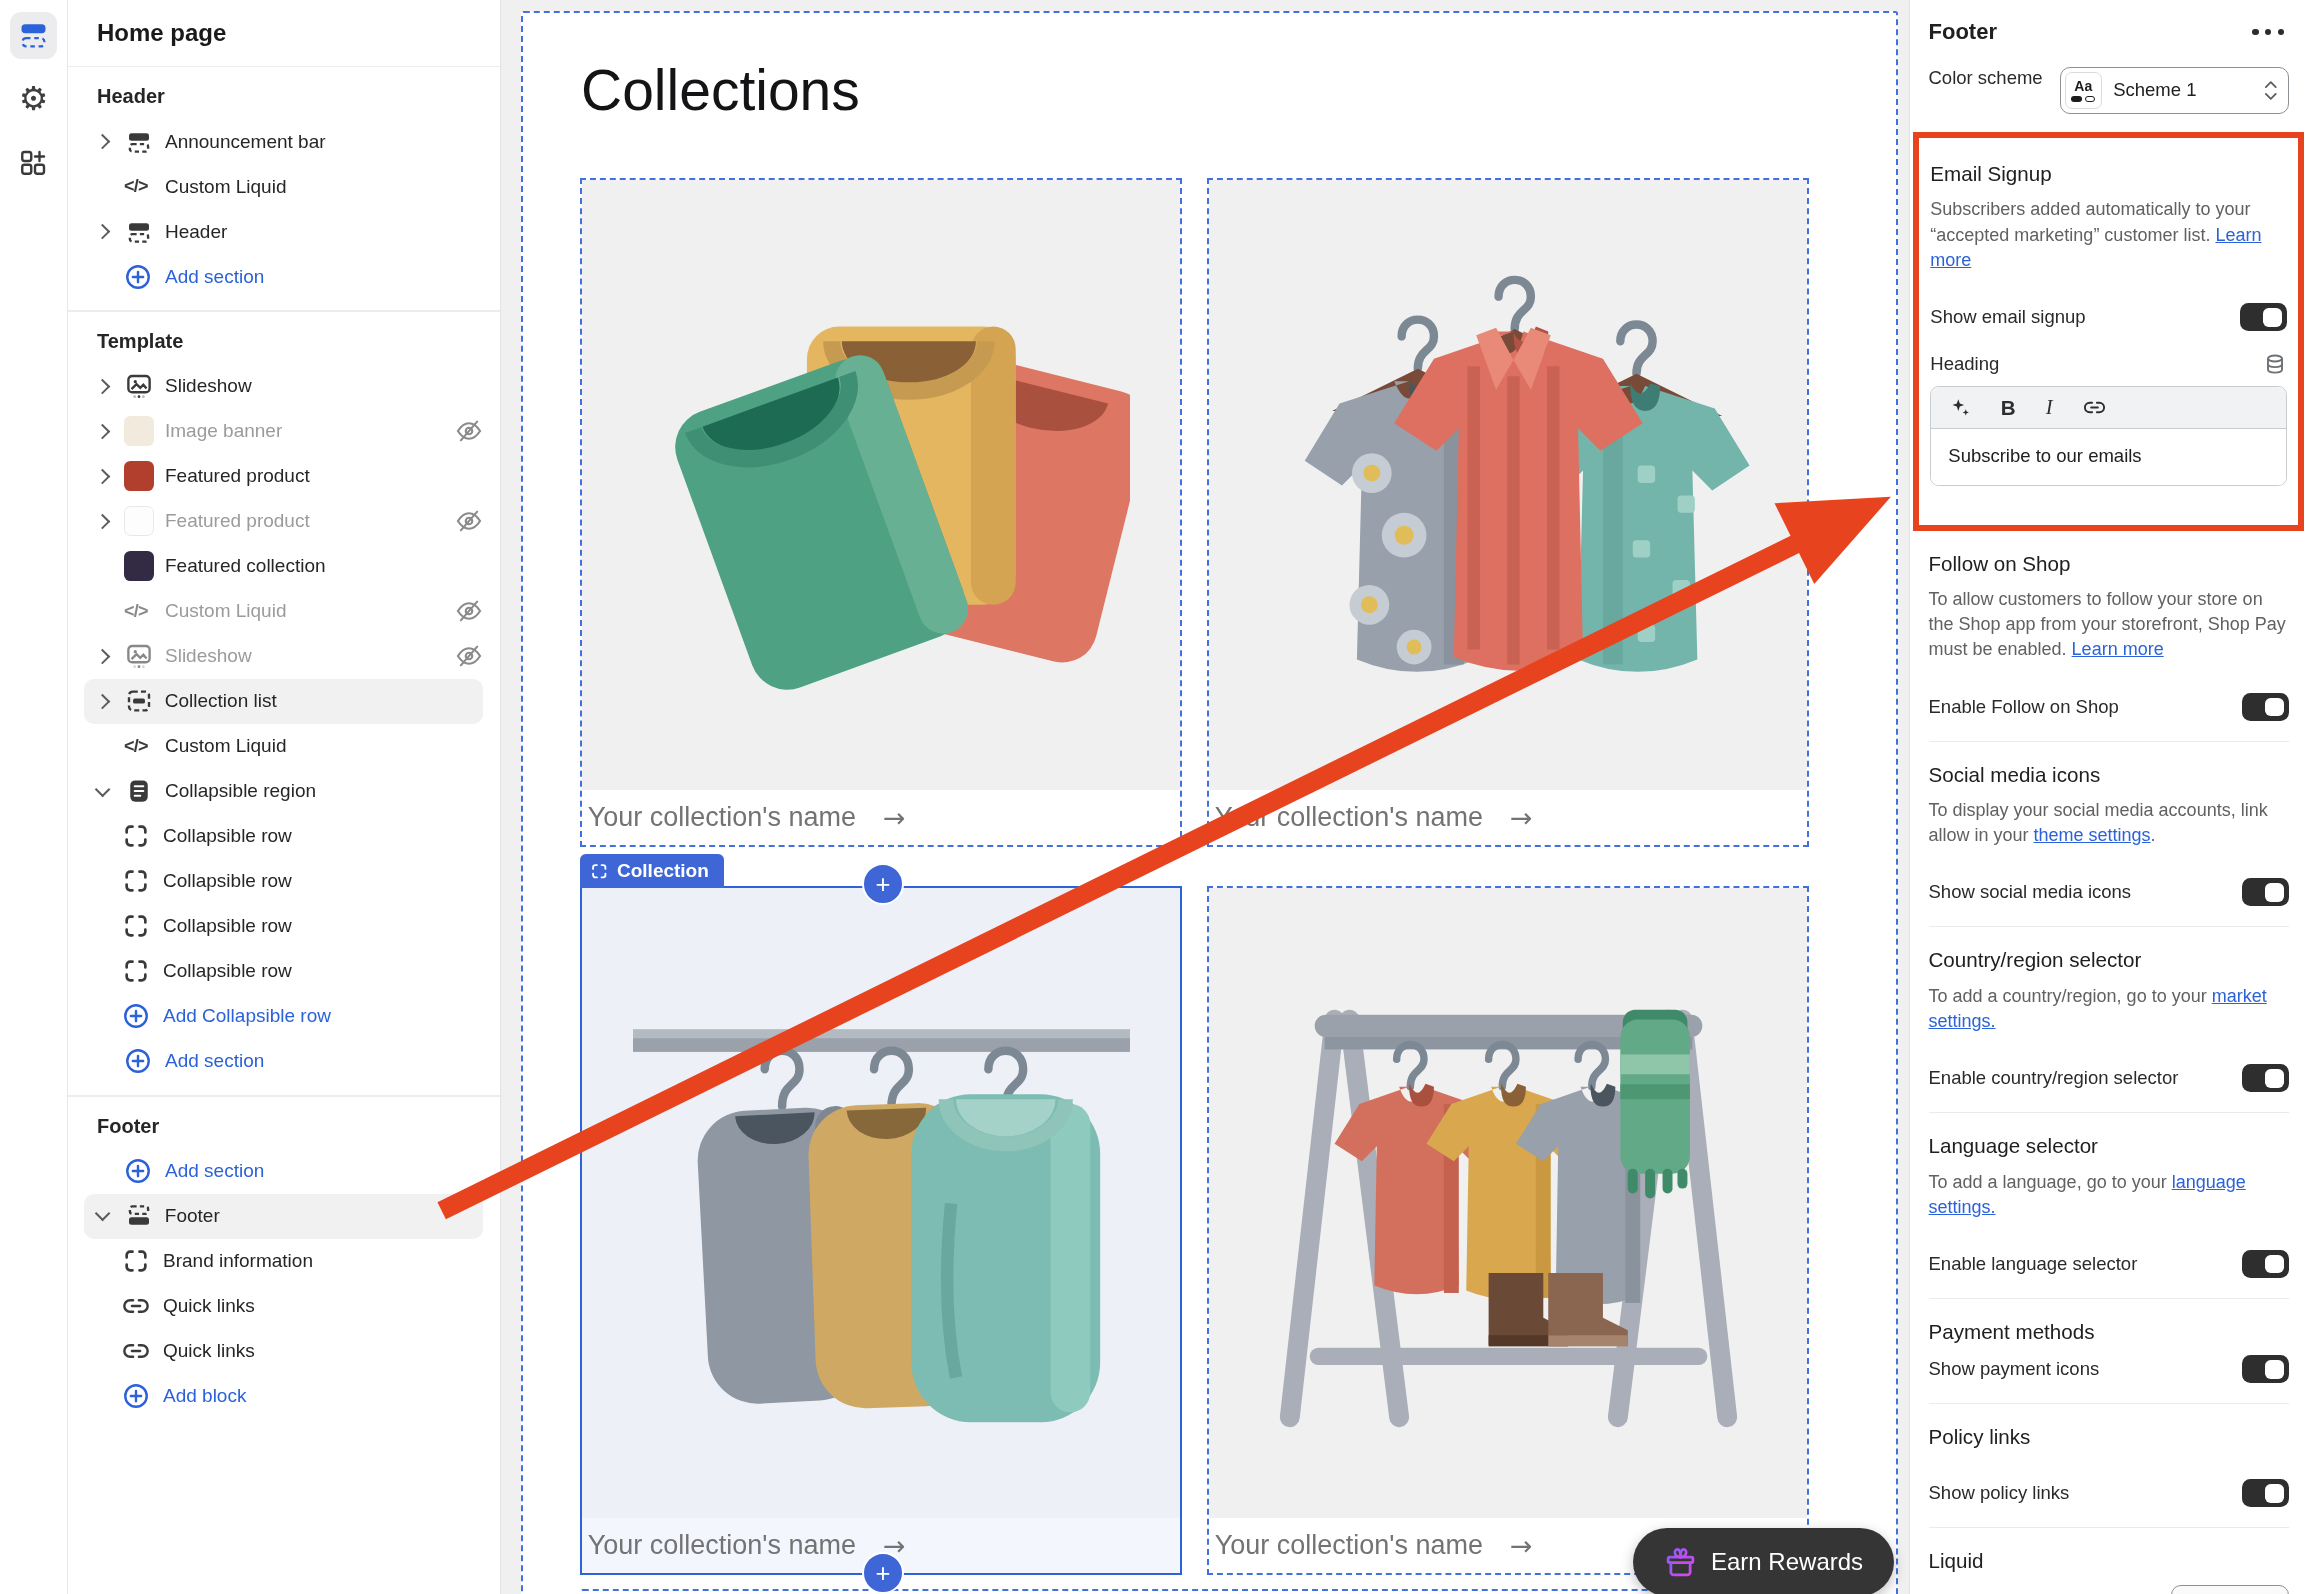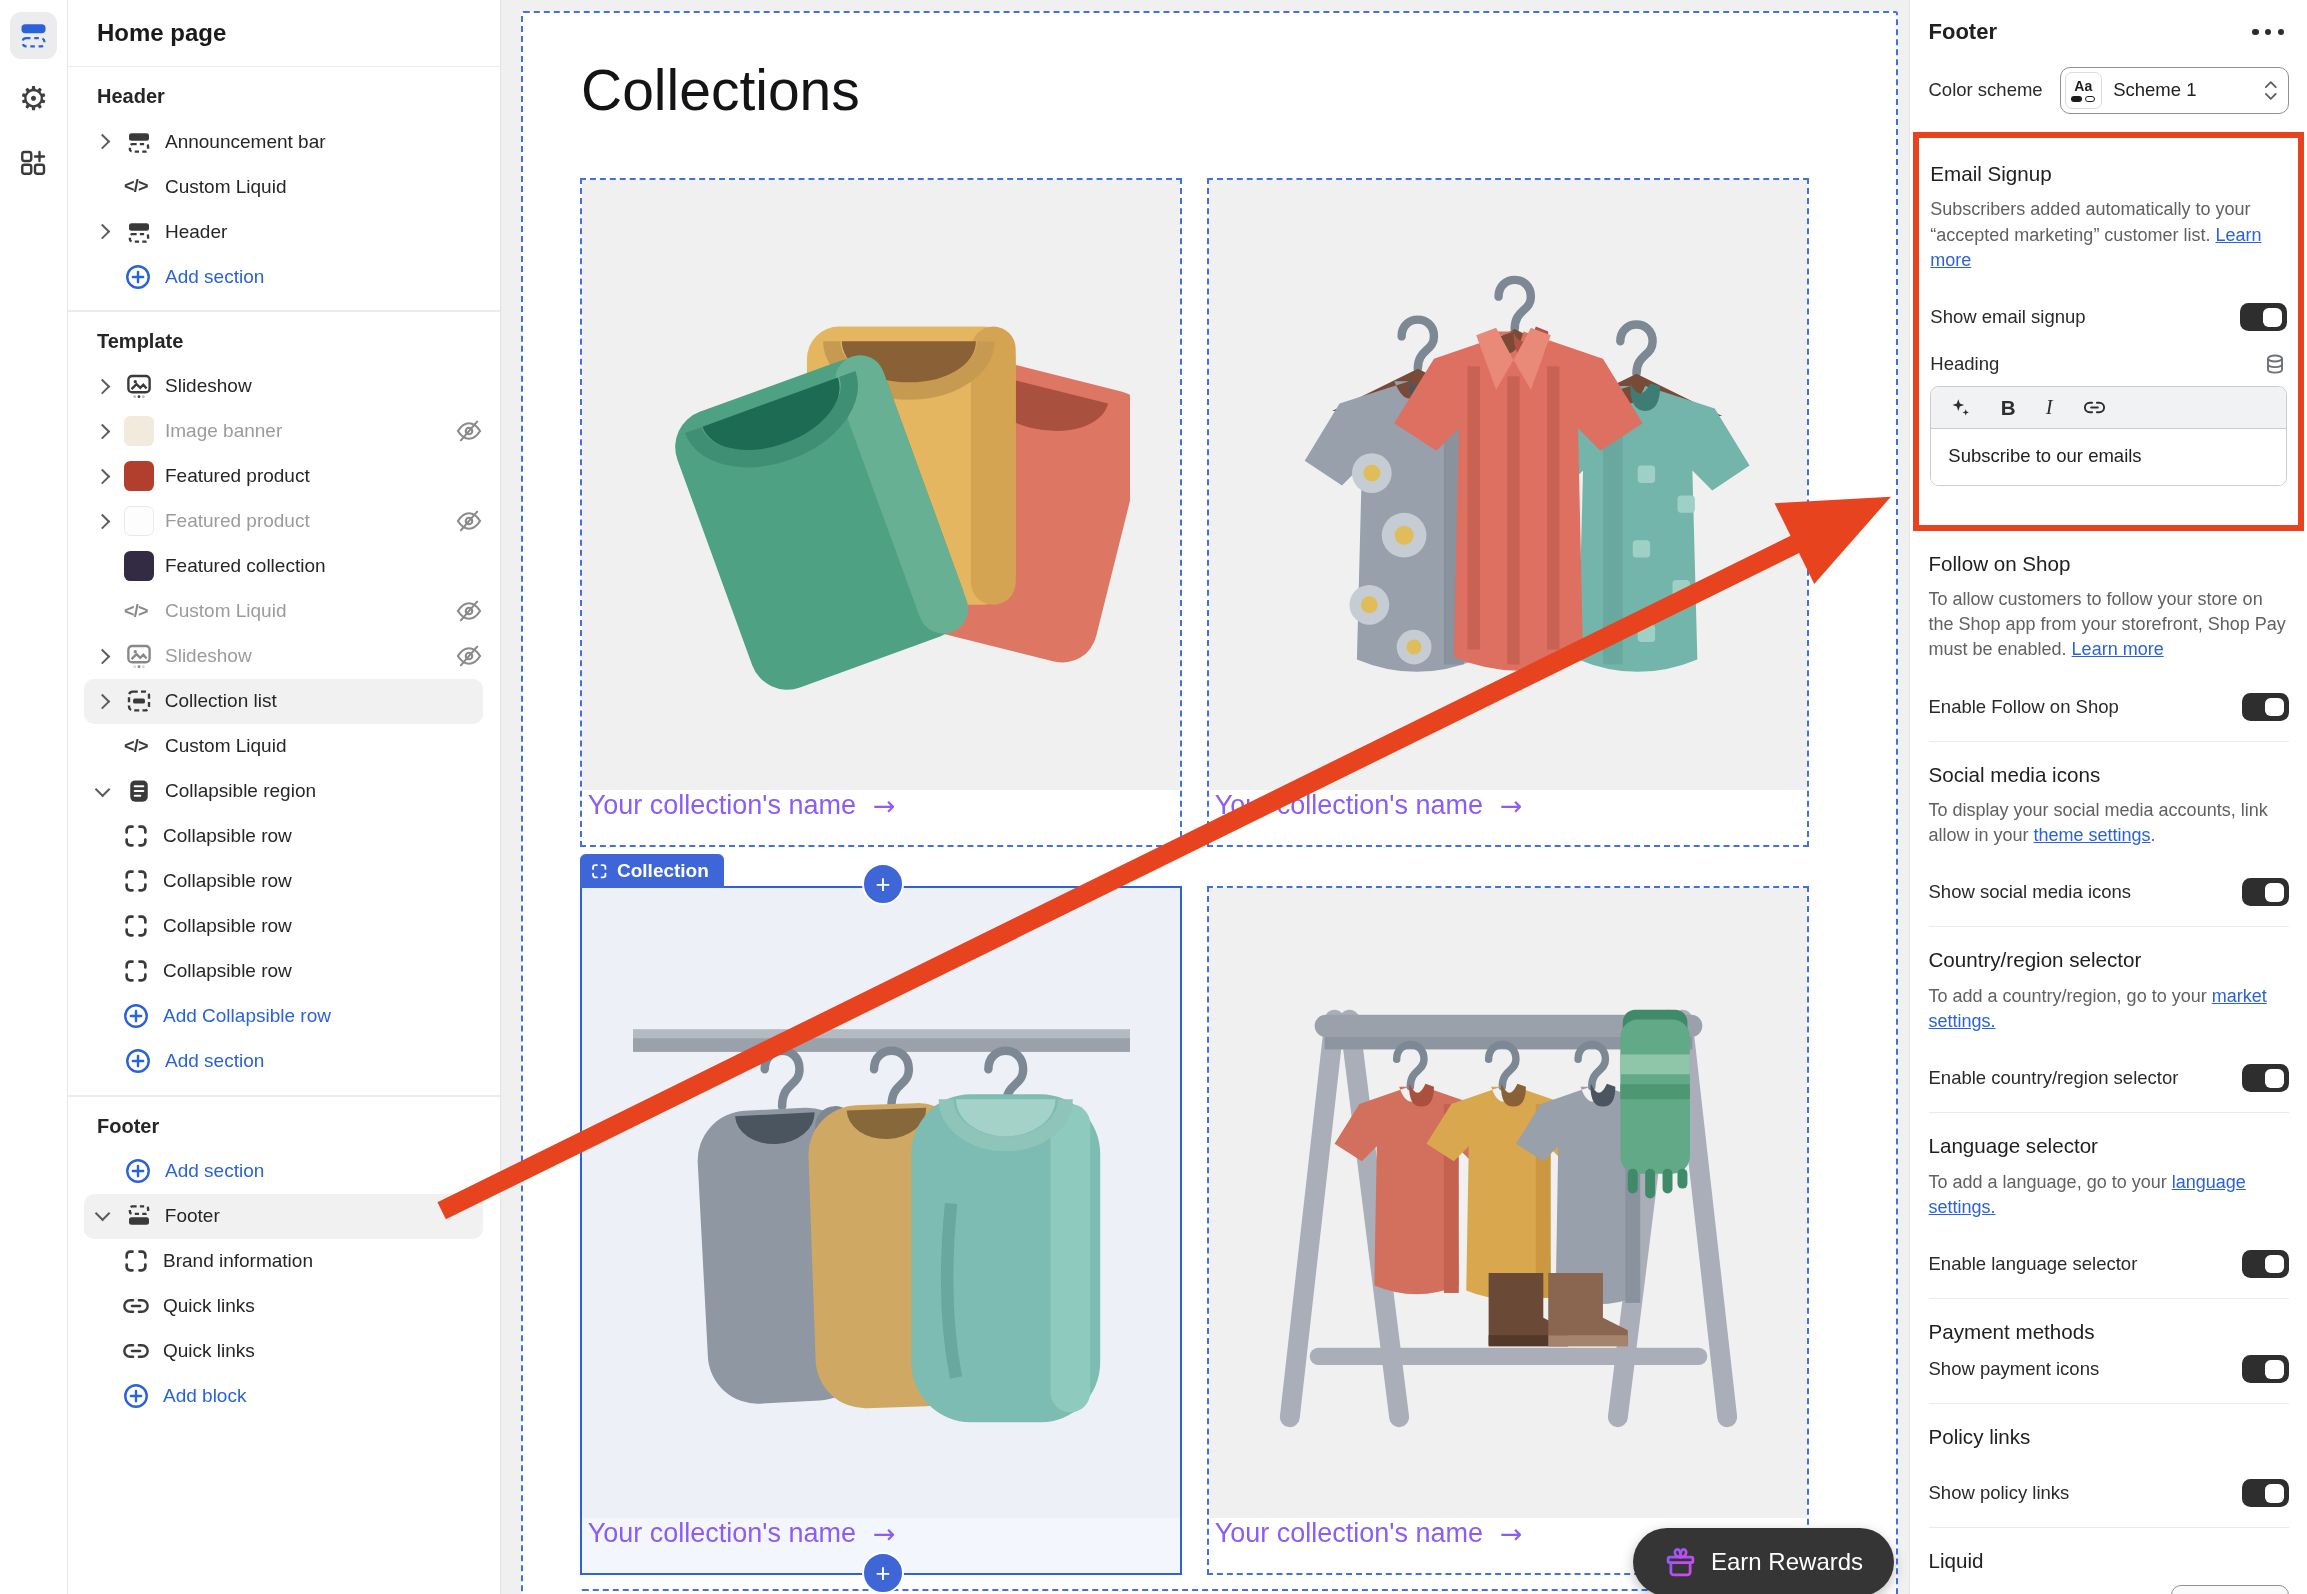--- a/index.html
+++ b/index.html
@@ -44,21 +44,21 @@
   .thumb.red{background:#b23f2e}
   .thumb.white{background:#fdfdfd;border:1.4px solid #d9d9d9;box-sizing:border-box}
   .thumb.dark{background:#332a44}
   
   .preview{position:absolute;left:500px;right:398px;top:0;bottom:0;background:#f0f0f0;overflow:hidden;z-index:1}
   .page{position:absolute;left:21px;top:11.4px;right:11.4px;bottom:-10px;background:#fff;
     border:2.1px dashed #4270e0;border-radius:2.8px}
   .pv-title{position:absolute;left:58px;top:44px;font-size:57px;font-weight:500;color:#141416}
   .card{position:absolute;width:602px;border:2.1px dashed #4270e0;box-sizing:border-box;background:#fff}
   .card .img{height:610px;background:#f0f0f0;display:flex;align-items:center;justify-content:center;overflow:hidden}
-  .card .cap{height:55px;display:flex;gap:17px;padding-left:5.7px;font-size:27px;color:#8b5cf6;background:#fff}
+  .card .cap{height:55px;display:flex;align-items:center;gap:27px;padding-left:5.7px;font-size:27px;color:#737373;background:#fff}
   .cap .arrow{font-family:"DejaVu Sans",sans-serif;font-size:27px}
   .card.c1{left:57px;top:165px}
   .card.c2{left:684px;top:165px}
   .card.c3{left:57px;top:873px;border:2.1px solid #2e62d9;background:#f3f6fc;height:689px}
   .card.c3 .img{height:630px;background:#edf0f6}
   .card.c3 .cap{height:54px;background:#f3f6fc}
   .card.c4{left:684px;top:873px;height:689px}
   .card.c4 .img{height:630px}
   .badge{position:absolute;left:57px;top:841px;height:34px;background:#3e66d6;color:#fff;
     display:flex;align-items:center;gap:8.5px;padding:0 15.6px 0 10px;font-size:19px;font-weight:600;
@@ -69,21 +69,21 @@
   .plus1{top:850px}.plus2{top:1539px}
   .next-sec{position:absolute;left:57px;right:43px;top:1576px;height:43px;
     border:2.1px dashed #4270e0;border-bottom:none;border-radius:2.8px 2.8px 0 0}
   
   .right-panel{position:absolute;right:0;top:0;bottom:0;width:398px;background:#fff;
     border-left:0.7px solid #e3e3e3;z-index:7;box-sizing:border-box;padding:0 18.5px}
   .rp-head{height:64px;display:flex;align-items:center}
   .rp-title{font-size:22px;font-weight:700;color:#202020}
   .dots{margin-left:auto;display:flex;gap:6.4px;padding-right:4.3px}
   .dots i{width:6.4px;height:6.4px;border-radius:50%;background:#2c2c2c}
-  .scheme-row{display:flex;align-items:center;margin:2.8px 0 18.5px}
+  .scheme-row{display:flex;margin:2.8px 0 18.5px}
   .scheme-label{font-size:18.5px;color:#2a2a2a}
   .scheme-select{margin-left:auto;width:229px;height:47px;border:1.4px solid #8c9196;border-radius:10px;
     display:flex;align-items:center;padding:0 8.5px 0 4.3px;box-sizing:border-box;background:#fff}
   .aa-box{width:37px;height:37px;border:1.4px solid #dcdcdc;border-radius:7px;display:flex;flex-direction:column;
     align-items:center;justify-content:center;margin-right:11.4px;box-sizing:border-box;background:#fff}
   .aa-text{font-size:14px;font-weight:700;line-height:1;color:#1c1c1c}
   .aa-pills{display:flex;gap:2.8px;margin-top:2.8px}
   .pill-dark{width:10.6px;height:6.4px;border-radius:3.5px;background:#1c1c1c}
   .pill-light{width:10.6px;height:6.4px;border-radius:3.5px;border:1.4px solid #1c1c1c;box-sizing:border-box;background:#fff}
   .scheme-value{font-size:18.5px;color:#202020}

